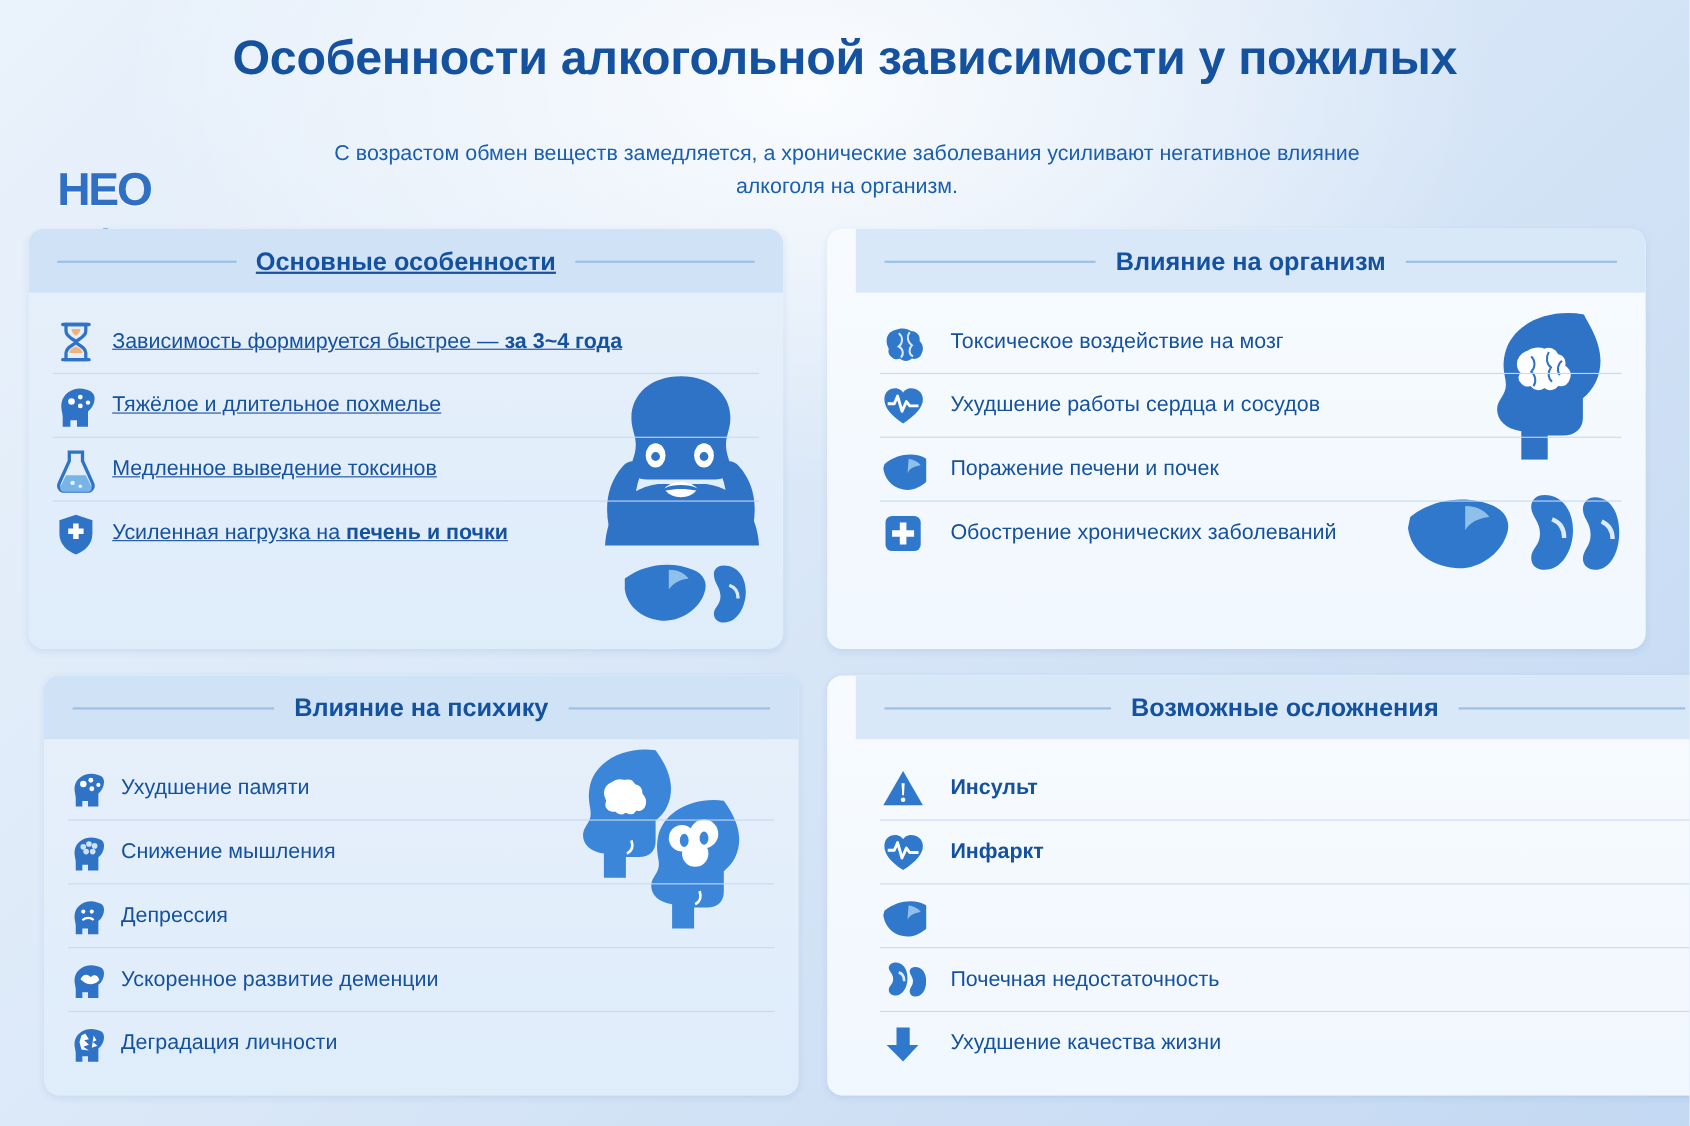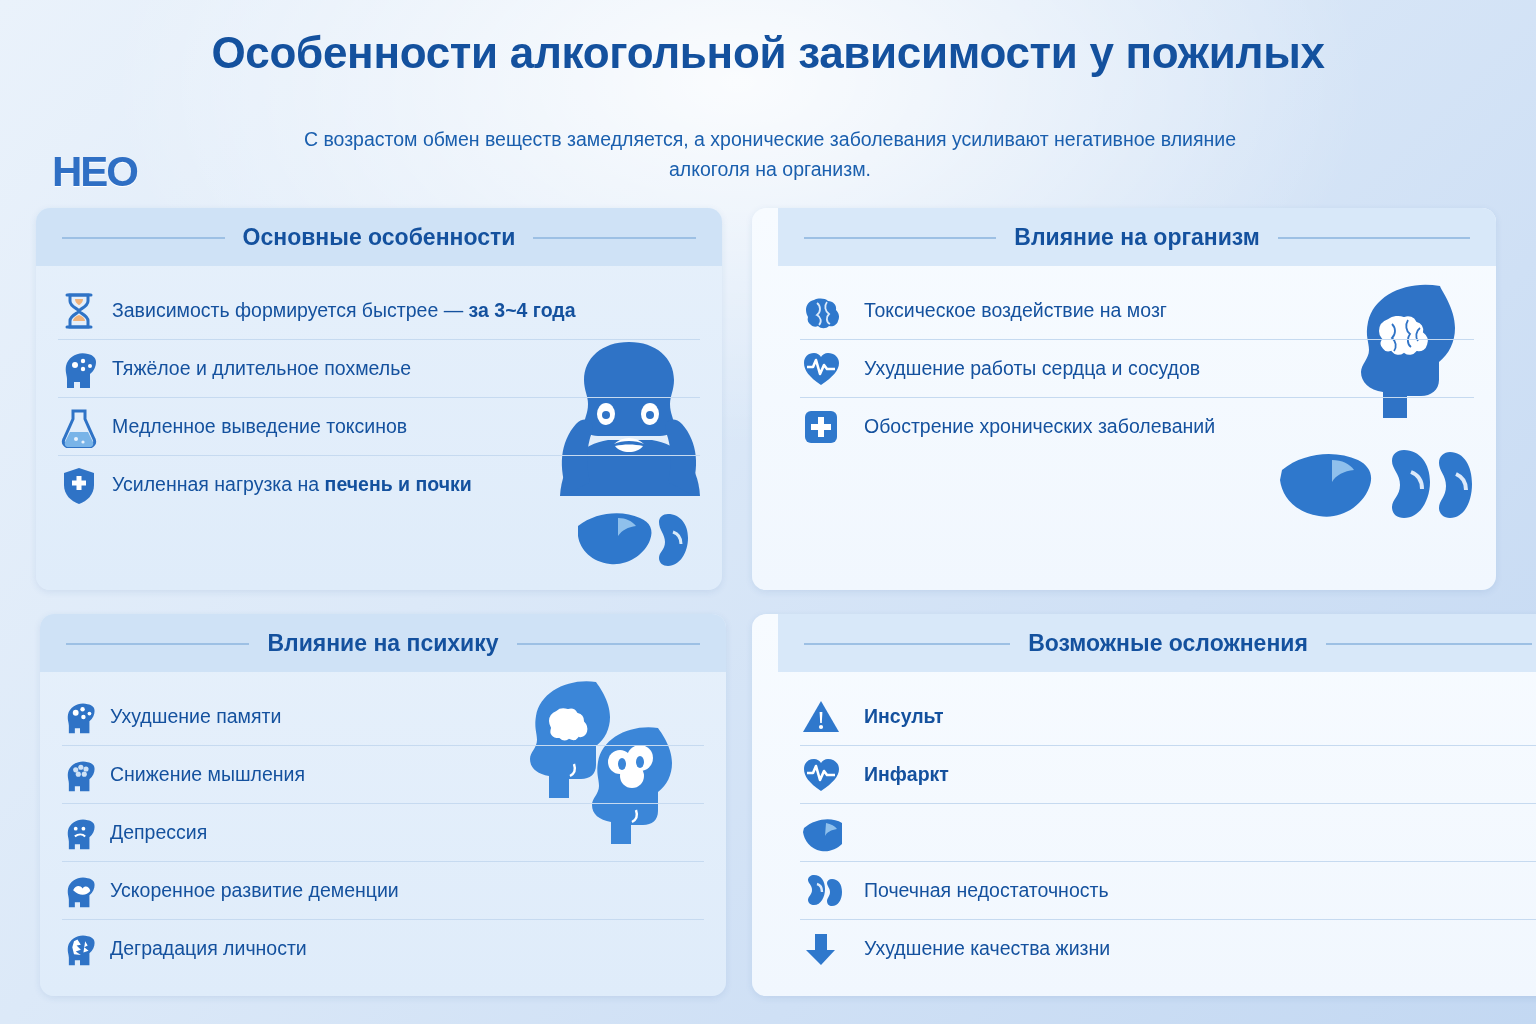--- a/index.html
+++ b/index.html
@@ -120,21 +120,21 @@
   .row .label b { font-weight: bold; }
   .row.indent .label { padding-left: 10px; }
 
   .ic { width: 42px; height: 42px; flex: 0 0 42px; display: block; }
   .ic.small { width: 36px; height: 36px; flex: 0 0 36px; }
 
   
   .art { position: absolute; z-index: 1; pointer-events: none; }
 
   
-  #card-basic      { left: 36px;  top: 208px; width: 686px; height: 382px; }
+  #card-basic      { left: 26px;  top: 208px; width: 686px; height: 382px; text-decoration: underline; }
   #card-body       { left: 752px; top: 208px; width: 744px; height: 382px; }
   #card-psyche     { left: 40px;  top: 614px; width: 686px; height: 382px; }
   #card-compl      { left: 752px; top: 614px; width: 806px; height: 382px; }
 
   .row-last-nopad { border-bottom: none; }
 </style>
 </head>
 <body>
 
 <div class="page">
@@ -284,20 +284,29 @@
       <div class="row indent">
         <svg class="ic" viewBox="0 0 42 42">
           <path d="M21 37C9 29 4 22 4 15 4 9 8 5 14 5c3 0 6 2 7 4 1-2 4-4 7-4 6 0 11 4 11 10 0 7-6 14-18 22z" fill="#2f78cc"></path>
           <path d="M7 19h6l3-7 4 14 4-9 3 4h8" stroke="#fff" stroke-width="2.6" fill="none" stroke-linejoin="round"></path>
         </svg>
         <div class="label">
           <span>Ухудшение работы сердца и сосудов</span>
         </div>
       </div>
 
+      <div class="row indent">
+        <svg class="ic" viewBox="0 0 42 42">
+          <path d="M4 16c12-10 28-11 38-5 5 3 7 8 5 14-4 9-15 16-26 14C10 37 4 28 3 20z" fill="#2f78cc"></path>
+          <path d="M26 11c5 1 9 3 11 6-6 1-10 3-12 7z" fill="#8fc0ec"></path>
+        </svg>
+        <div class="label">
+          <span>Поражение печени и почек</span>
+        </div>
+      </div>
 
       <div class="row indent row-last-nopad">
         <svg class="ic" viewBox="0 0 42 42">
           <rect x="5" y="5" width="32" height="32" rx="6" fill="#2f78cc"></rect>
           <path d="M18 11h6v7h7v6h-7v7h-6v-7h-7v-6h7z" fill="#fff"></path>
         </svg>
         <div class="label">
           <span>Обострение хронических заболеваний</span>
         </div>
       </div>

